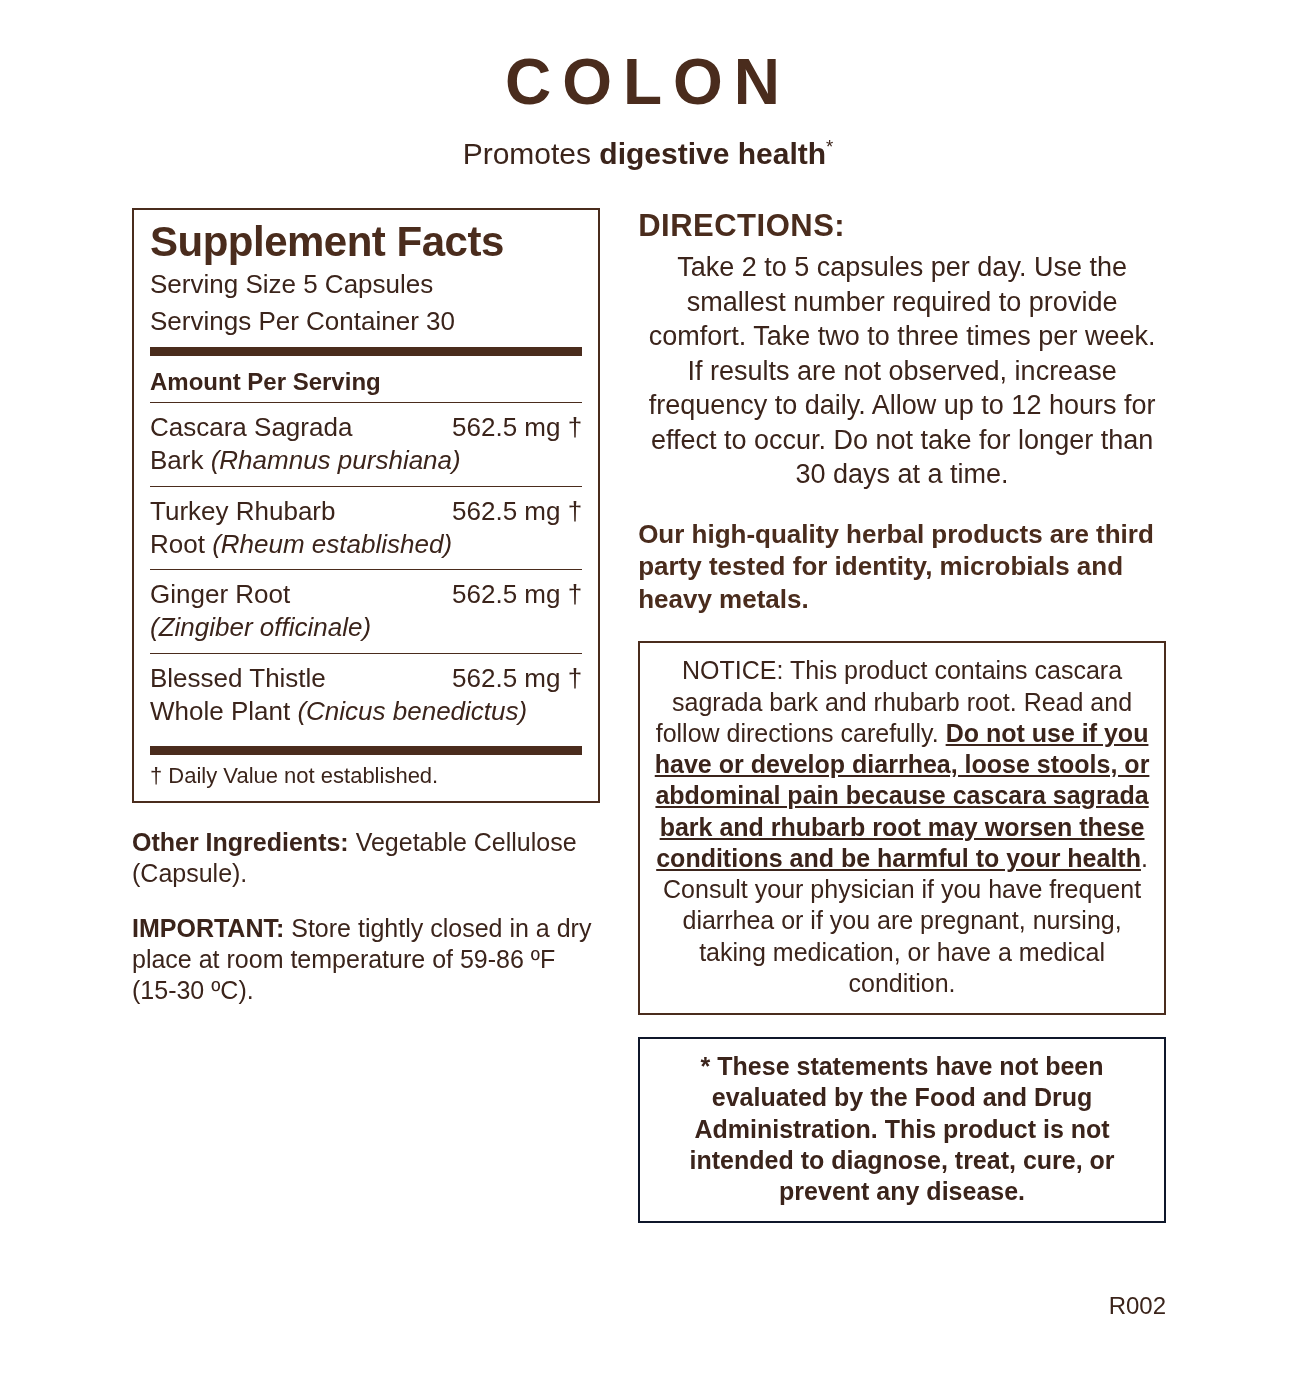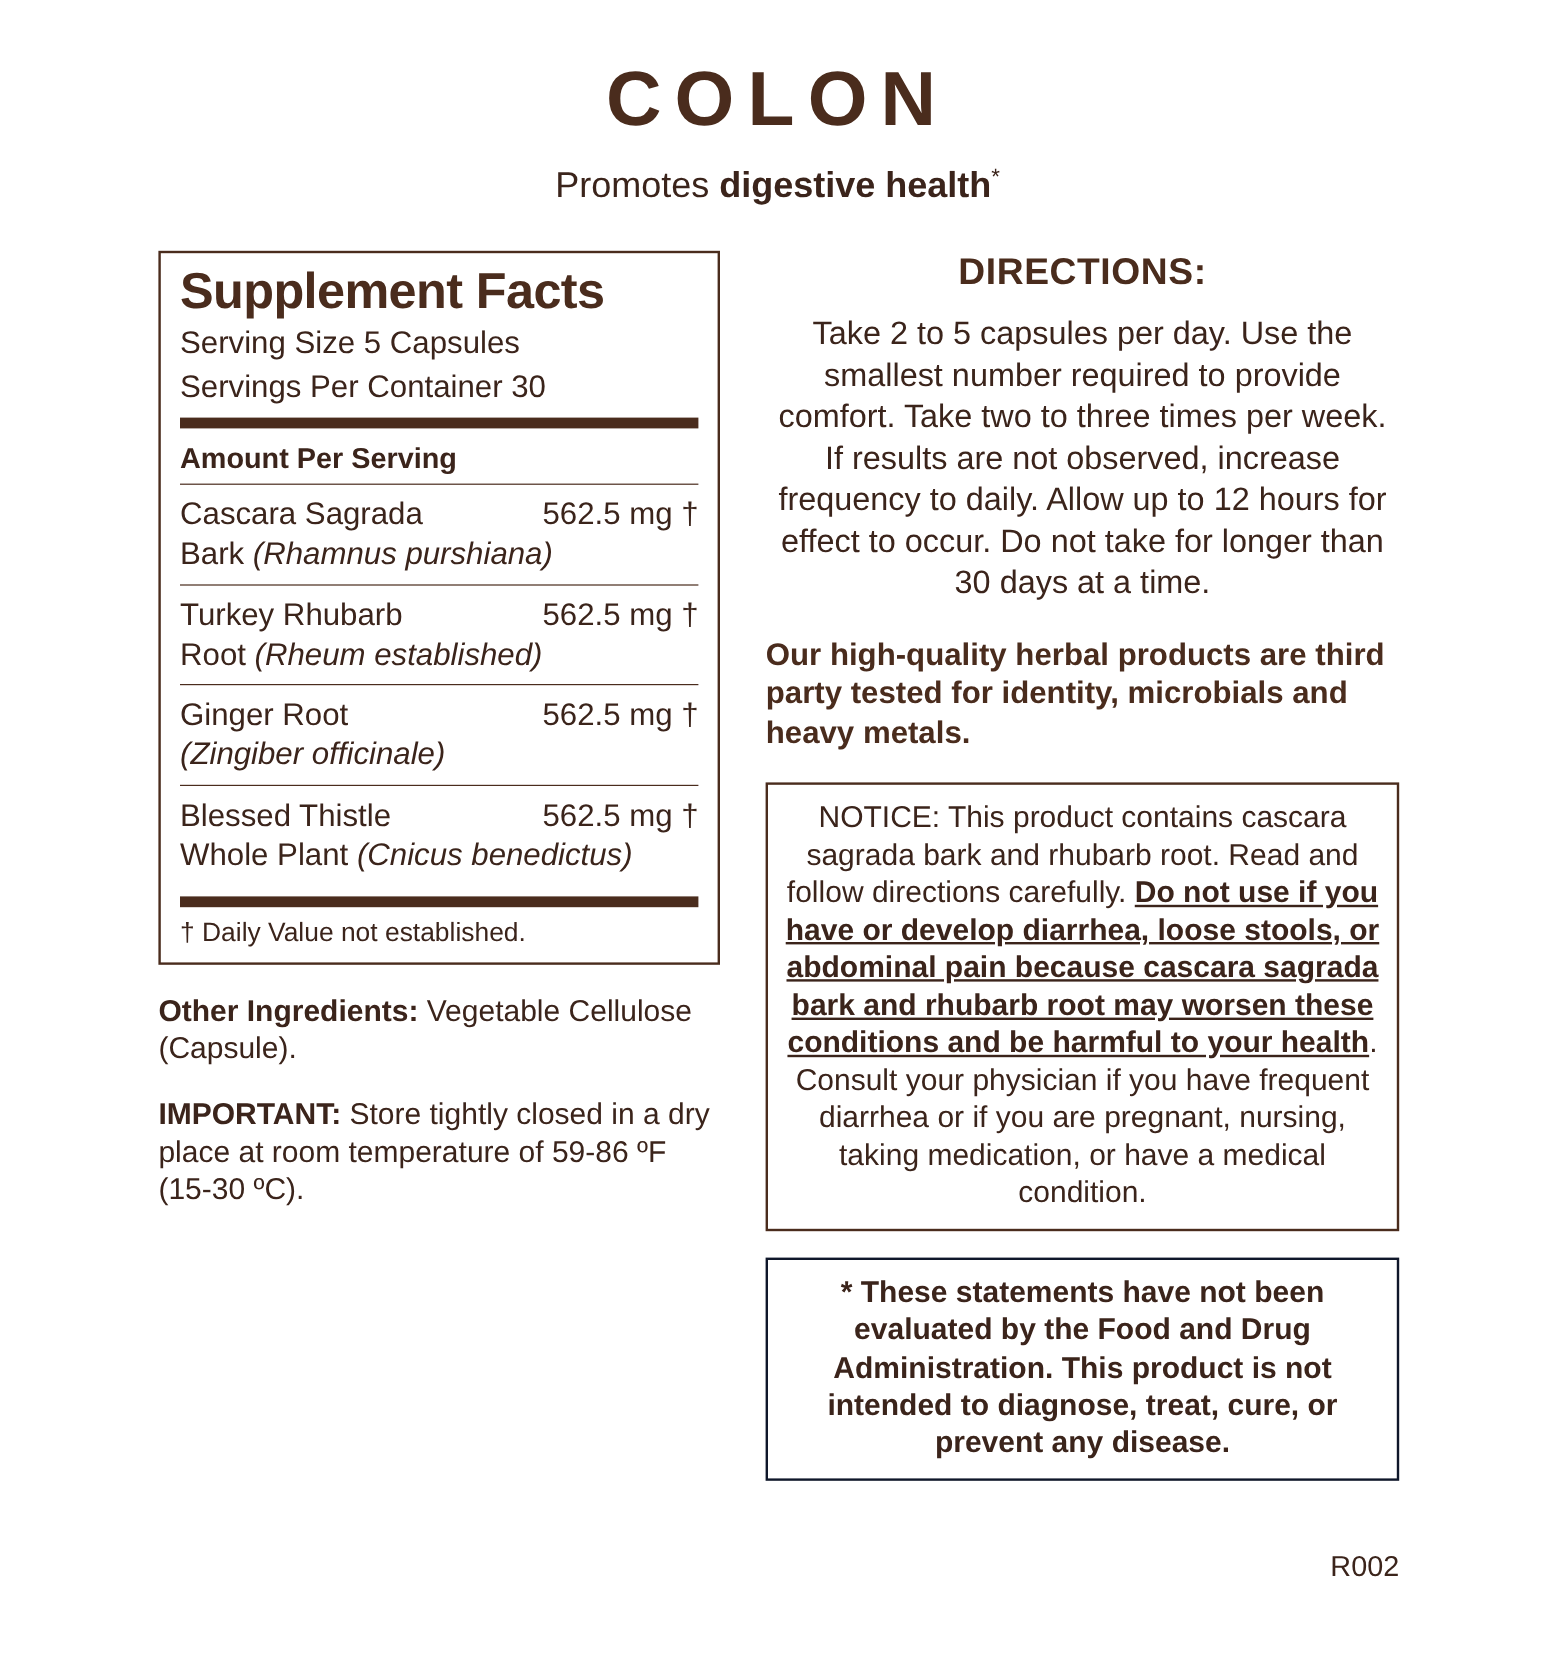--- a/index.html
+++ b/index.html
@@ -127,31 +127,30 @@
   .lblock b { font-weight: 700; }
   .weburl {
     font-weight: 700;
     font-size: 27px;
     margin-top: 6px;
     color: #4a2c1d;
   }
 
   
   .dir-title {
-    text-align: center;
     font-size: 31px;
     font-weight: 700;
     color: #4a2c1d;
     letter-spacing: 0.5px;
   }
   .dir-body {
     text-align: center;
     font-size: 27px;
     line-height: 1.28;
-    margin-top: 16px;
+    margin-top: 6px;
     color: #3b241b;
   }
   .quality {
     font-size: 26px;
     font-weight: 700;
     line-height: 1.25;
     margin-top: 26px;
     color: #4a2c1d;
   }
   .notice-box {

